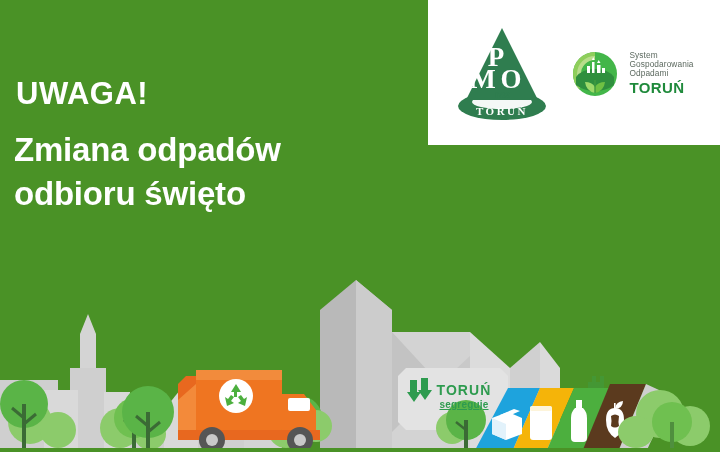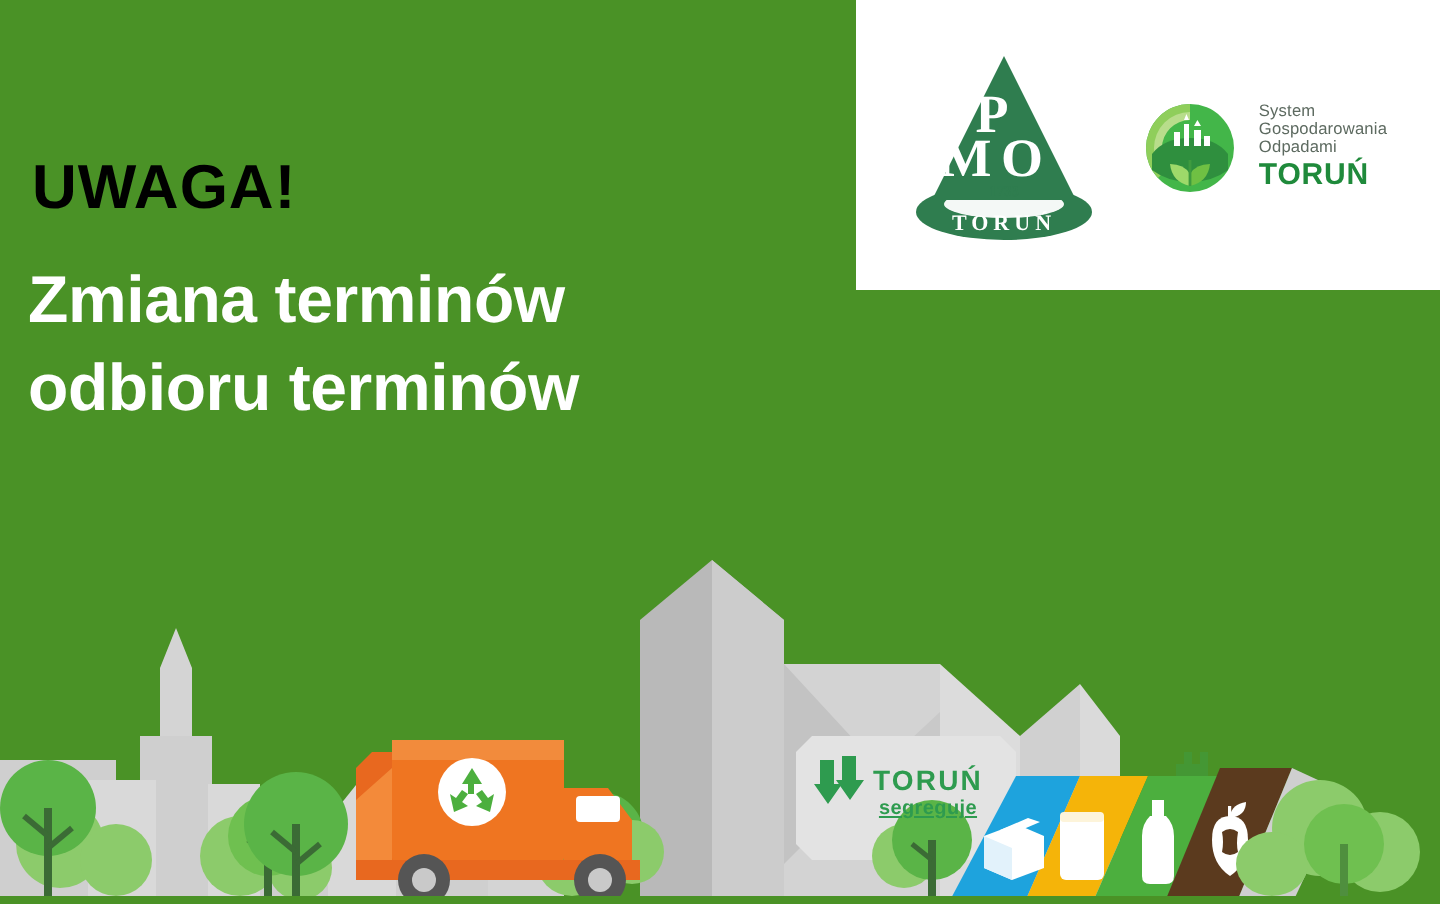--- a/index.html
+++ b/index.html
@@ -76,21 +76,21 @@
     white-space: nowrap;
   }
 
   
   .alert-word {
     position: absolute;
     left: 16px;
     top: 78px;
     font-size: 31px;
     font-weight: bold;
-    color: #000000;
+    color: #ffffff;
     letter-spacing: .5px;
     line-height: 1;
     white-space: nowrap;
   }
   .headline {
     position: absolute;
     left: 14px;
     top: 128px;
     color: #ffffff;
     font-size: 33px;
@@ -192,22 +192,22 @@
           <span class="city">TORUŃ</span>
         </span>
       </div>
 
     </div>
   </div>
 
   <div class="alert-word">UWAGA!</div>
 
   <div class="headline">
-    <span class="hl-line">Zmiana terminów</span>
-    <span class="hl-line">odbioru terminów</span>
+    <span class="hl-line">Zmiana odpadów</span>
+    <span class="hl-line">odbioru święto</span>
   </div>
 
   <div class="scene">
     <svg width="720" height="180" viewBox="0 0 720 180" xmlns="http://www.w3.org/2000/svg">
 
       <g>
 
         <rect x="0" y="108" width="58" height="72" fill="#cfcfcf"></rect>
 
         <path d="M88 42 L96 62 L96 118 L80 118 L80 62 Z" fill="#d4d4d4"></path>

